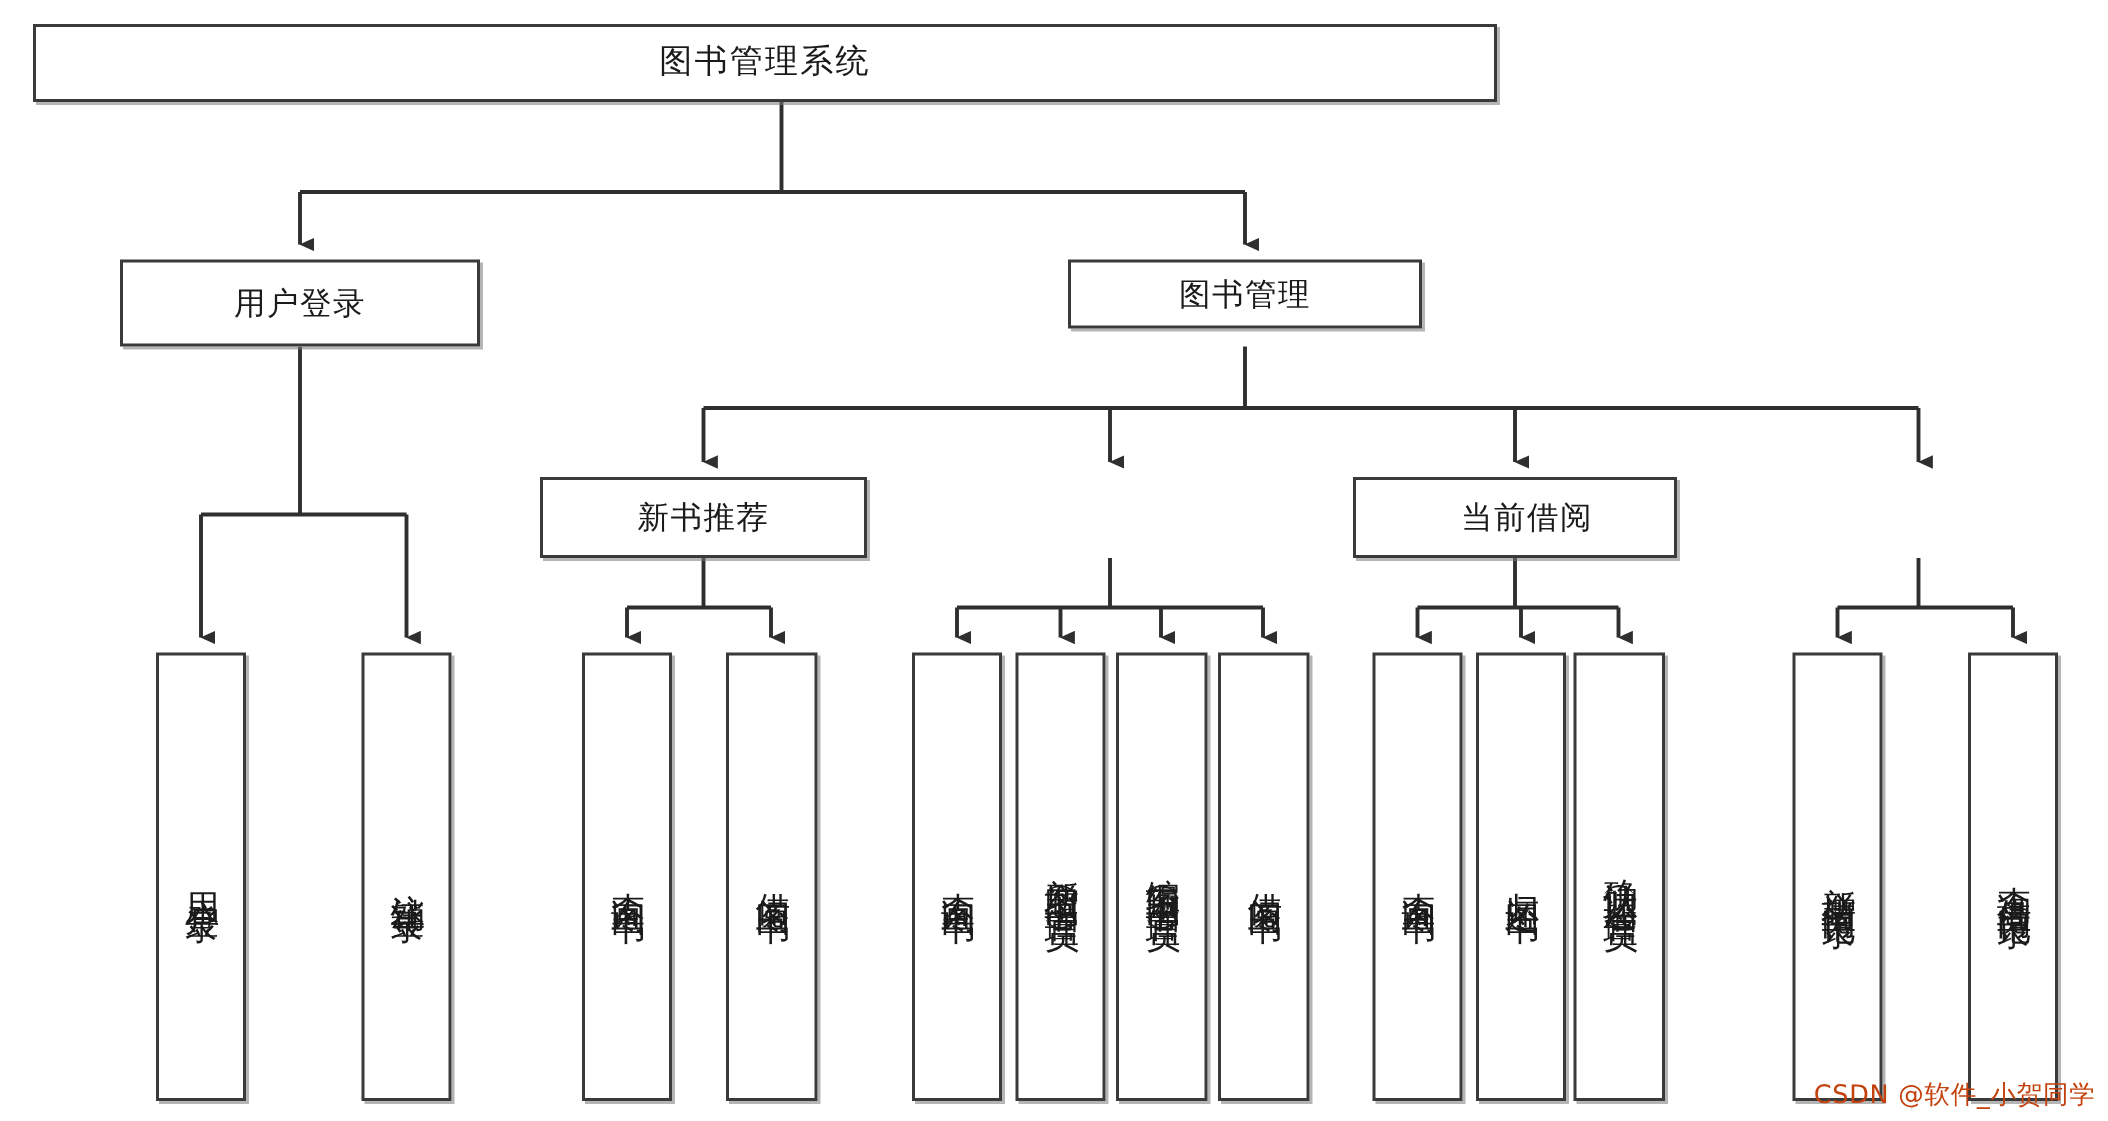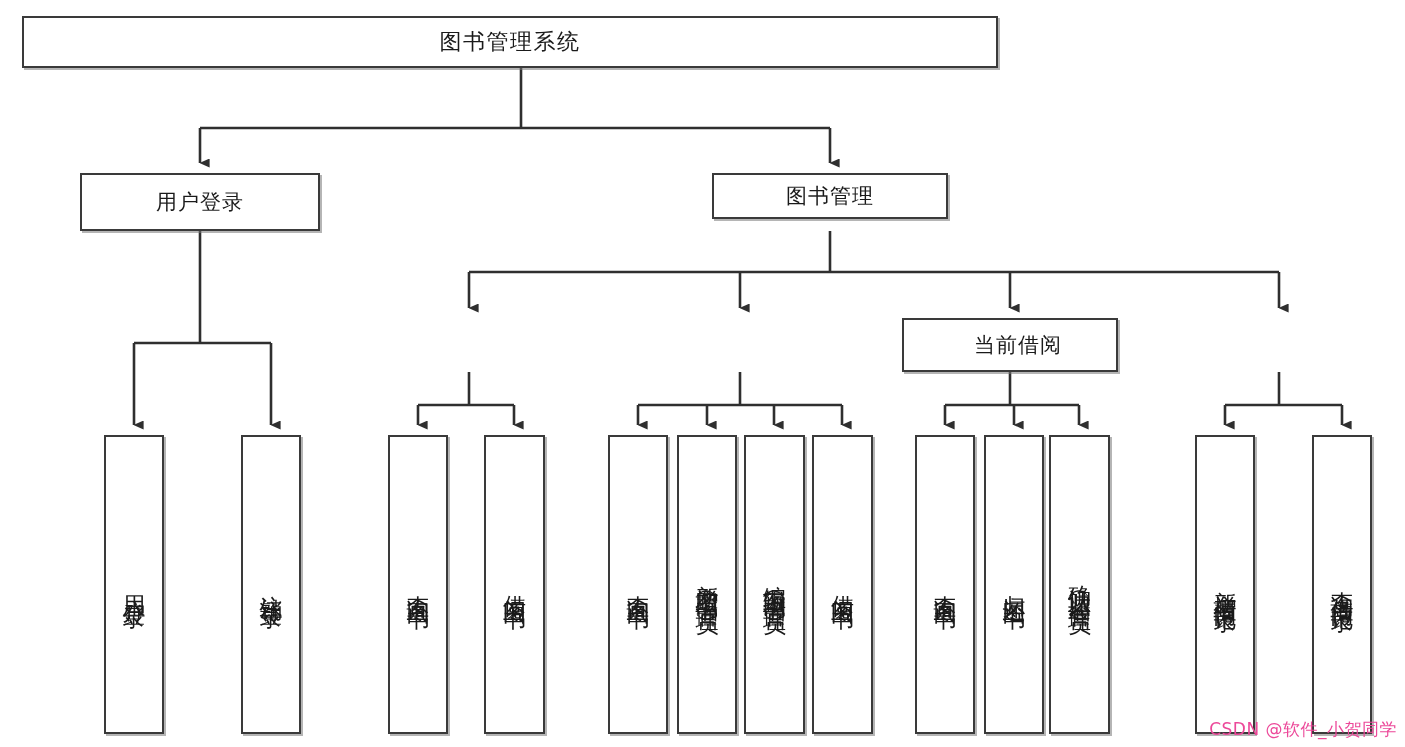--- a/index.html
+++ b/index.html
@@ -64,21 +64,21 @@
     font-size: 23px;
     line-height: 1.08;
     letter-spacing: 4px;
     white-space: nowrap;
   }
   .watermark {
     position: absolute;
     right: 8px;
     bottom: 6px;
     font-size: 17px;
-    color: #ec4899;
+    color: #c2410c;
     letter-spacing: 0.5px;
     white-space: nowrap;
     font-family: "DejaVu Sans", "Liberation Sans", sans-serif;
   }
 </style>
 </head>
 <body>
 
 <div id="canvas">
 
@@ -139,20 +139,23 @@
     <span class="node-label">图书管理系统</span>
   </div>
 
   <div class="node horiz shadowed" style="left:80px; top:173px; width:240px; height:58px;">
     <span class="node-label">用户登录</span>
   </div>
   <div class="node horiz shadowed" style="left:712px; top:173px; width:236px; height:46px;">
     <span class="node-label">图书管理</span>
   </div>
 
+  <div class="node horiz shadowed" style="left:360px; top:318px; width:218px; height:54px;">
+    <span class="node-label">新书推荐</span>
+  </div>
   <div class="node horiz shadowed" style="left:902px; top:318px; width:216px; height:54px;padding-left:16px;">
     <span class="node-label">当前借阅</span>
   </div>
 
   <div class="node vert shadowed" style="left:104px; top:435px; width:60px; height:299px;">
     <span class="node-label">用户登录</span>
   </div>
   <div class="node vert shadowed" style="left:241px; top:435px; width:60px; height:299px;">
     <span class="node-label">注销登录</span>
   </div>

